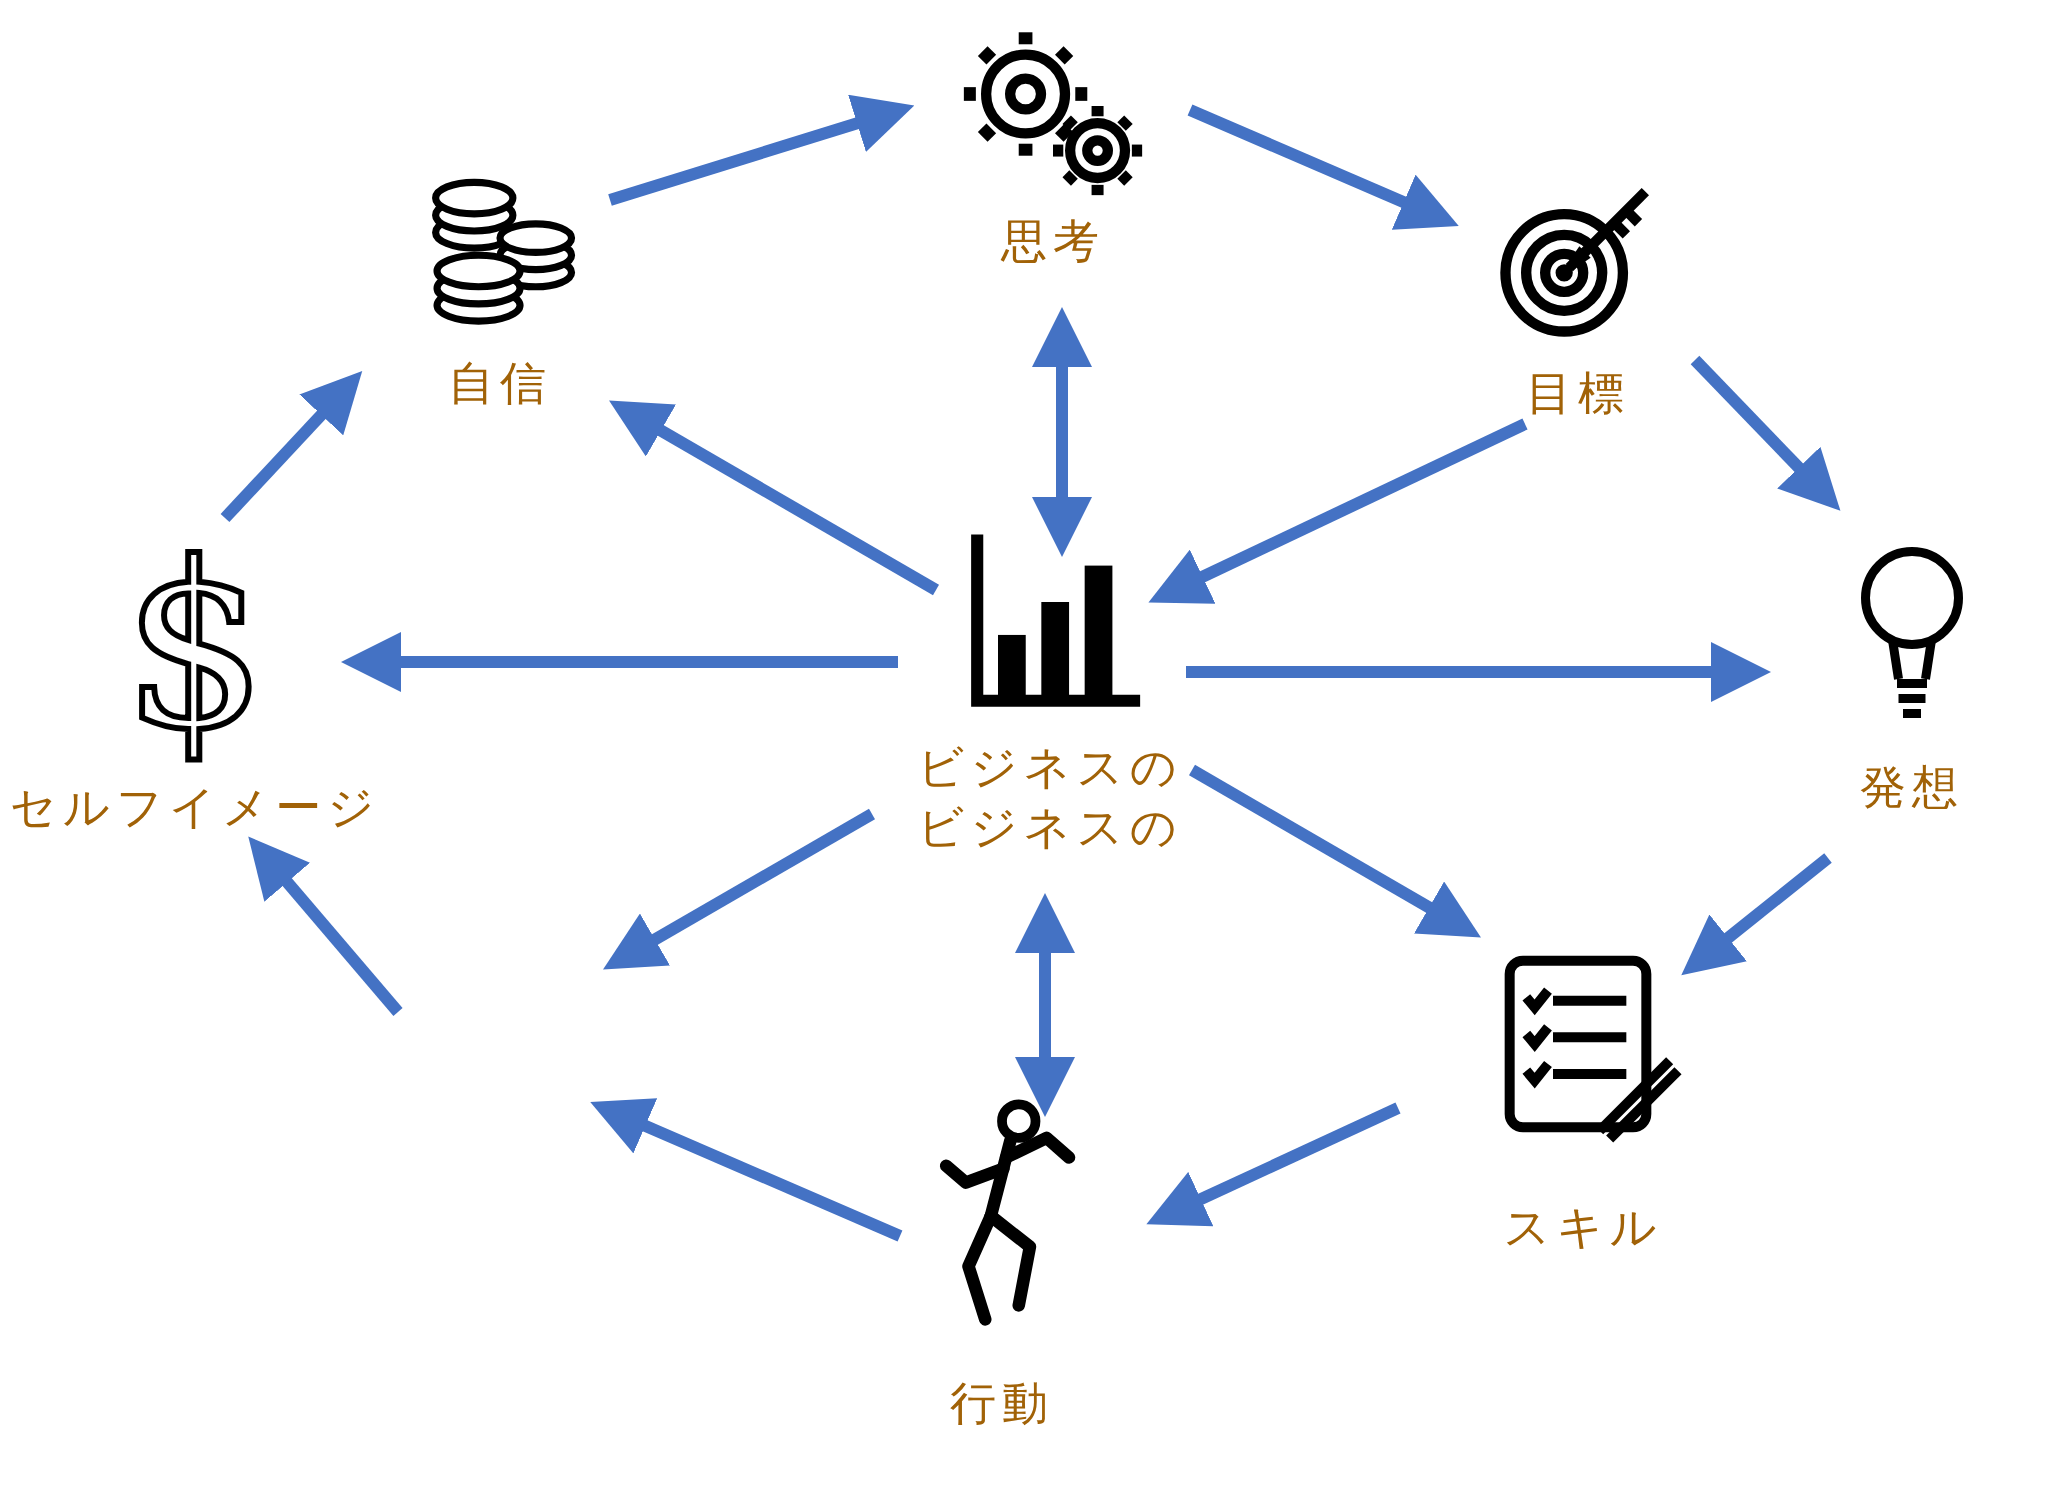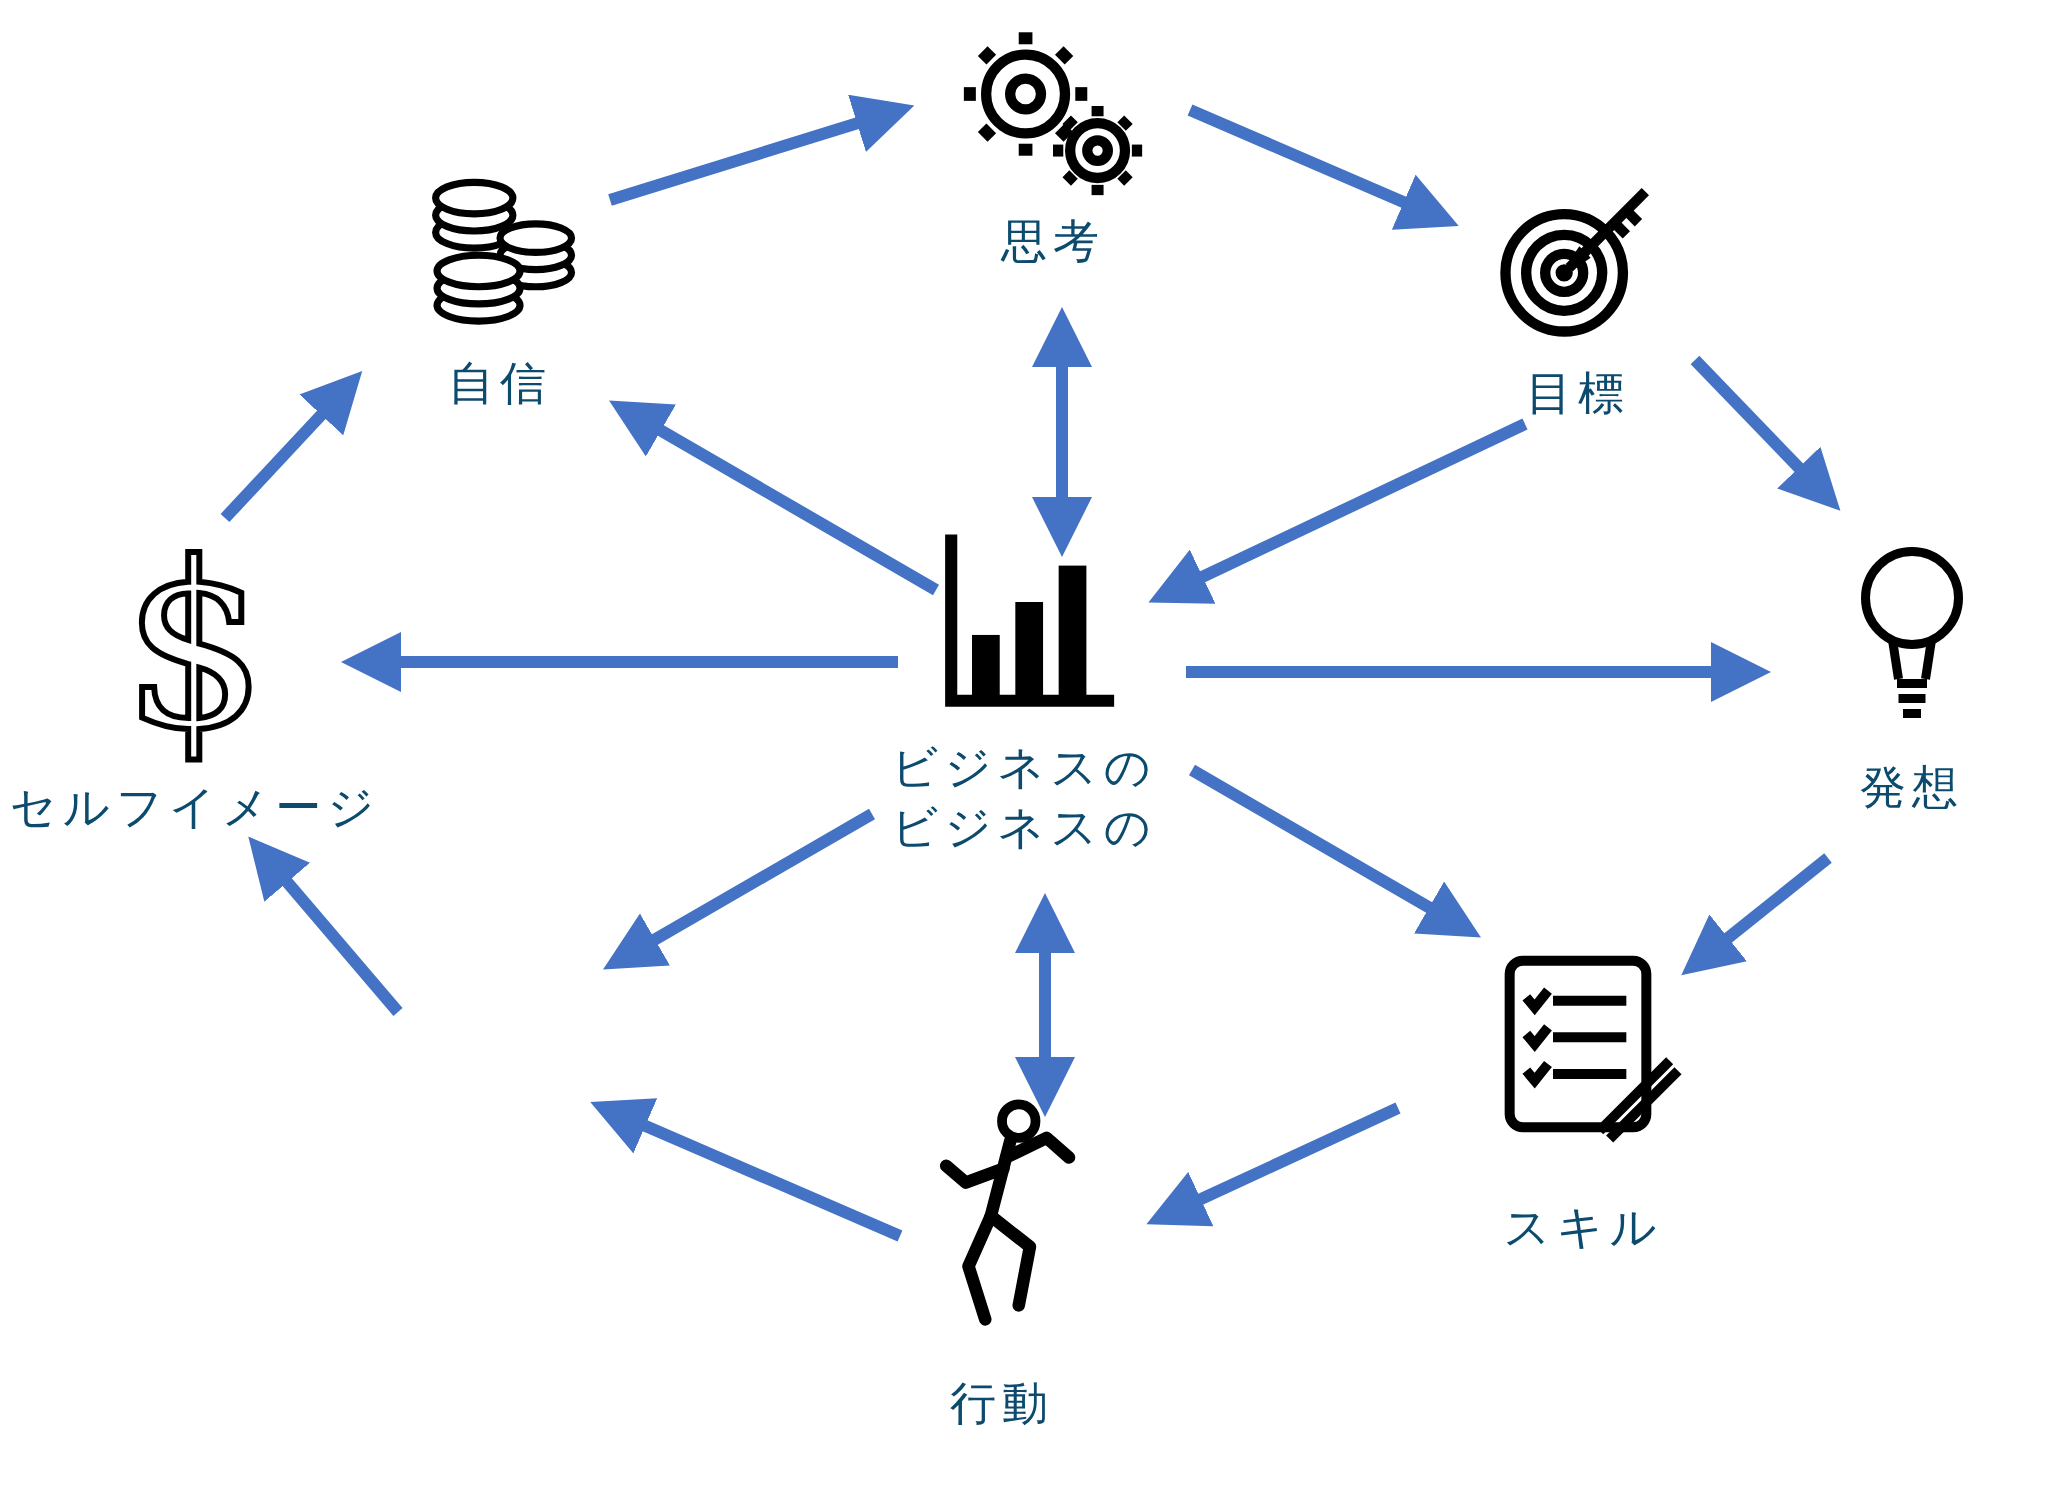--- a/index.html
+++ b/index.html
@@ -1,32 +1,32 @@
 <!DOCTYPE html>
 <html><head>
 <meta charset="utf-8">
 <style>
   html,body{margin:0;padding:0;background:#ffffff;}
   .canvas{position:relative;width:2048px;height:1492px;background:#ffffff;overflow:hidden;
           font-family:"DejaVu Sans","Liberation Sans",sans-serif;}
   .arrows{position:absolute;left:0;top:0;width:2048px;height:1492px;}
   .node{position:absolute;display:flex;flex-direction:column;align-items:center;color:#000;}
   .node .label{margin-top:10px;font-size:46px;font-weight:500;letter-spacing:6px;
-               color:#0c4a6e;white-space:nowrap;text-align:left;line-height:1.3;}
+               color:#a16207;white-space:nowrap;text-align:left;line-height:1.3;}
   .icon{display:block;}
   
   .n-confidence{left:398px;top:158px;width:204px;}
   .n-thinking{left:948px;top:22px;width:210px;}
   .n-goal{left:1472px;top:164px;width:212px;}
   .n-idea{left:1817px;top:532px;width:190px;}
   .n-skill{left:1470px;top:944px;width:226px;gap:44px;}
   .n-action{left:910px;top:1096px;width:184px;}
   .n-result{left:398px;top:996px;width:204px;}
   .n-selfimage{left:20px;top:528px;width:350px;}
-  .n-center{left:912px;top:524px;width:224px;}
+  .n-center{left:938px;top:524px;width:224px;}
   .n-center .label{margin-top:6px;}
 </style>
 </head>
 <body>
 
 <div class="canvas">
 
   <svg class="arrows" viewBox="0 0 2048 1492">
     <defs>
       <marker id="ah" markerWidth="5" markerHeight="5" refX="7.5" refY="5" orient="auto" viewBox="0 0 10 10">

